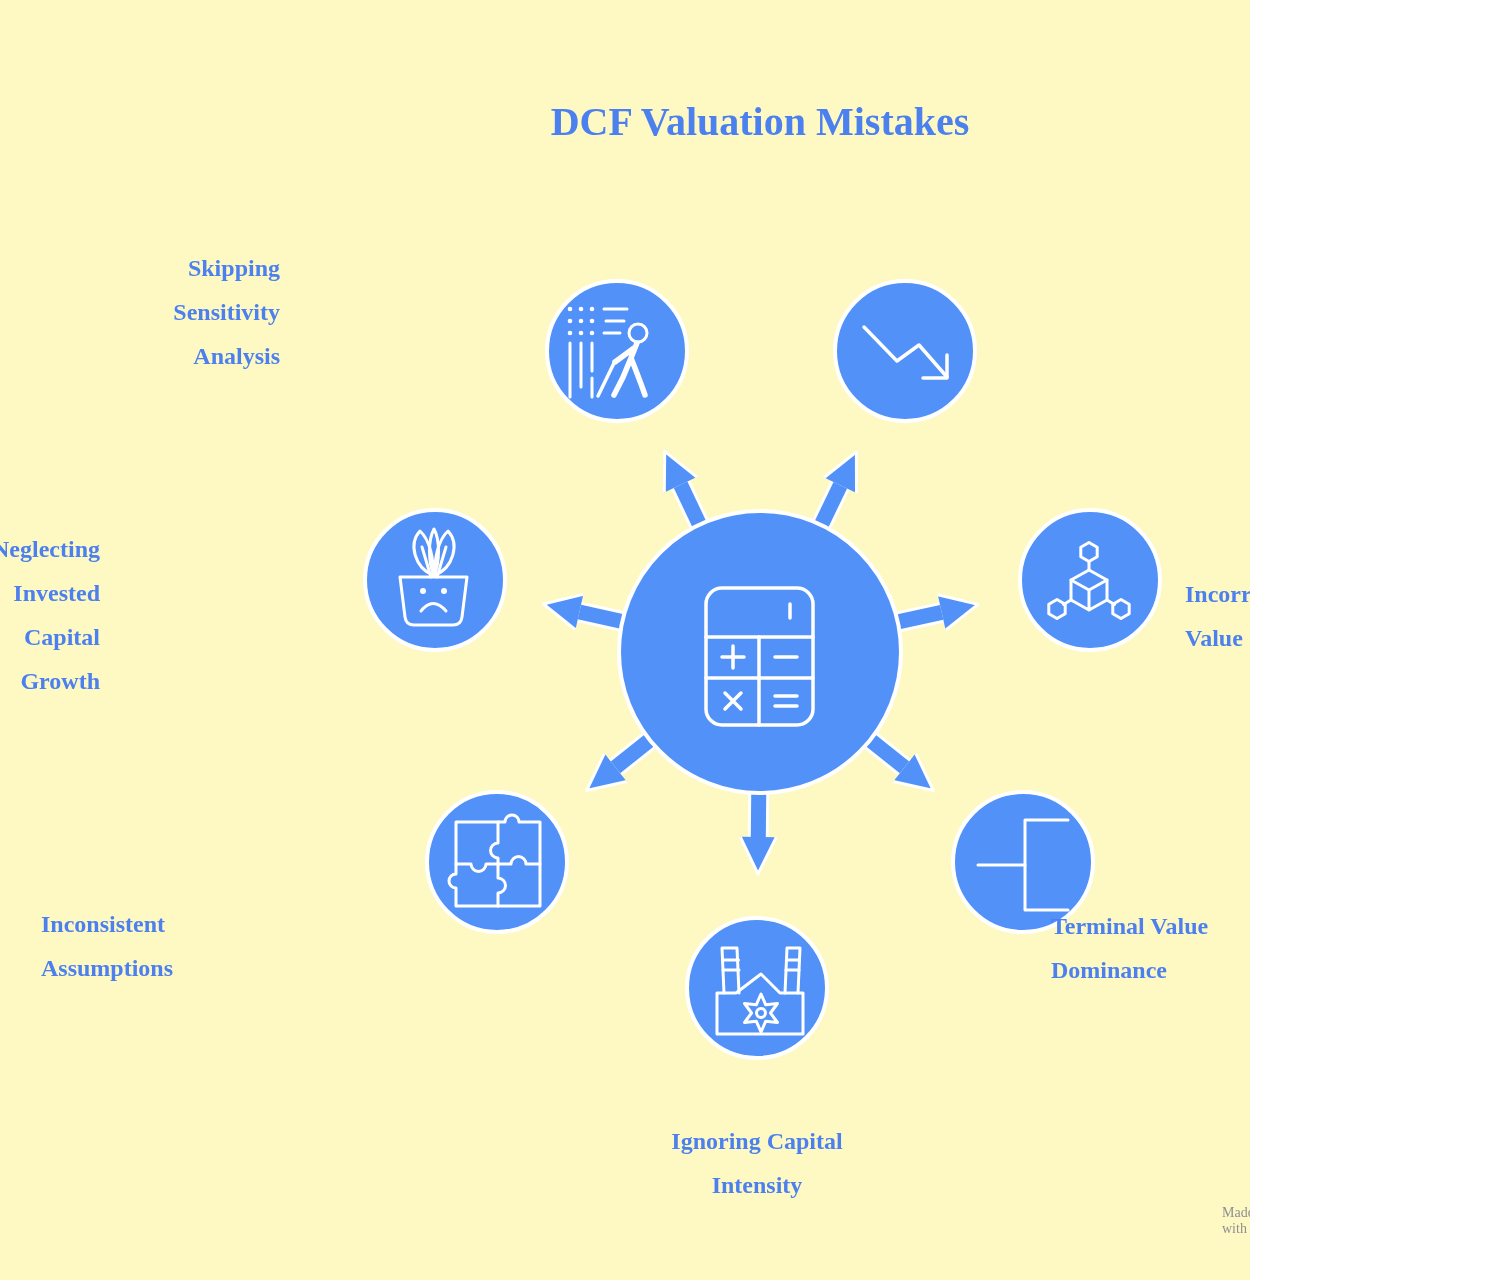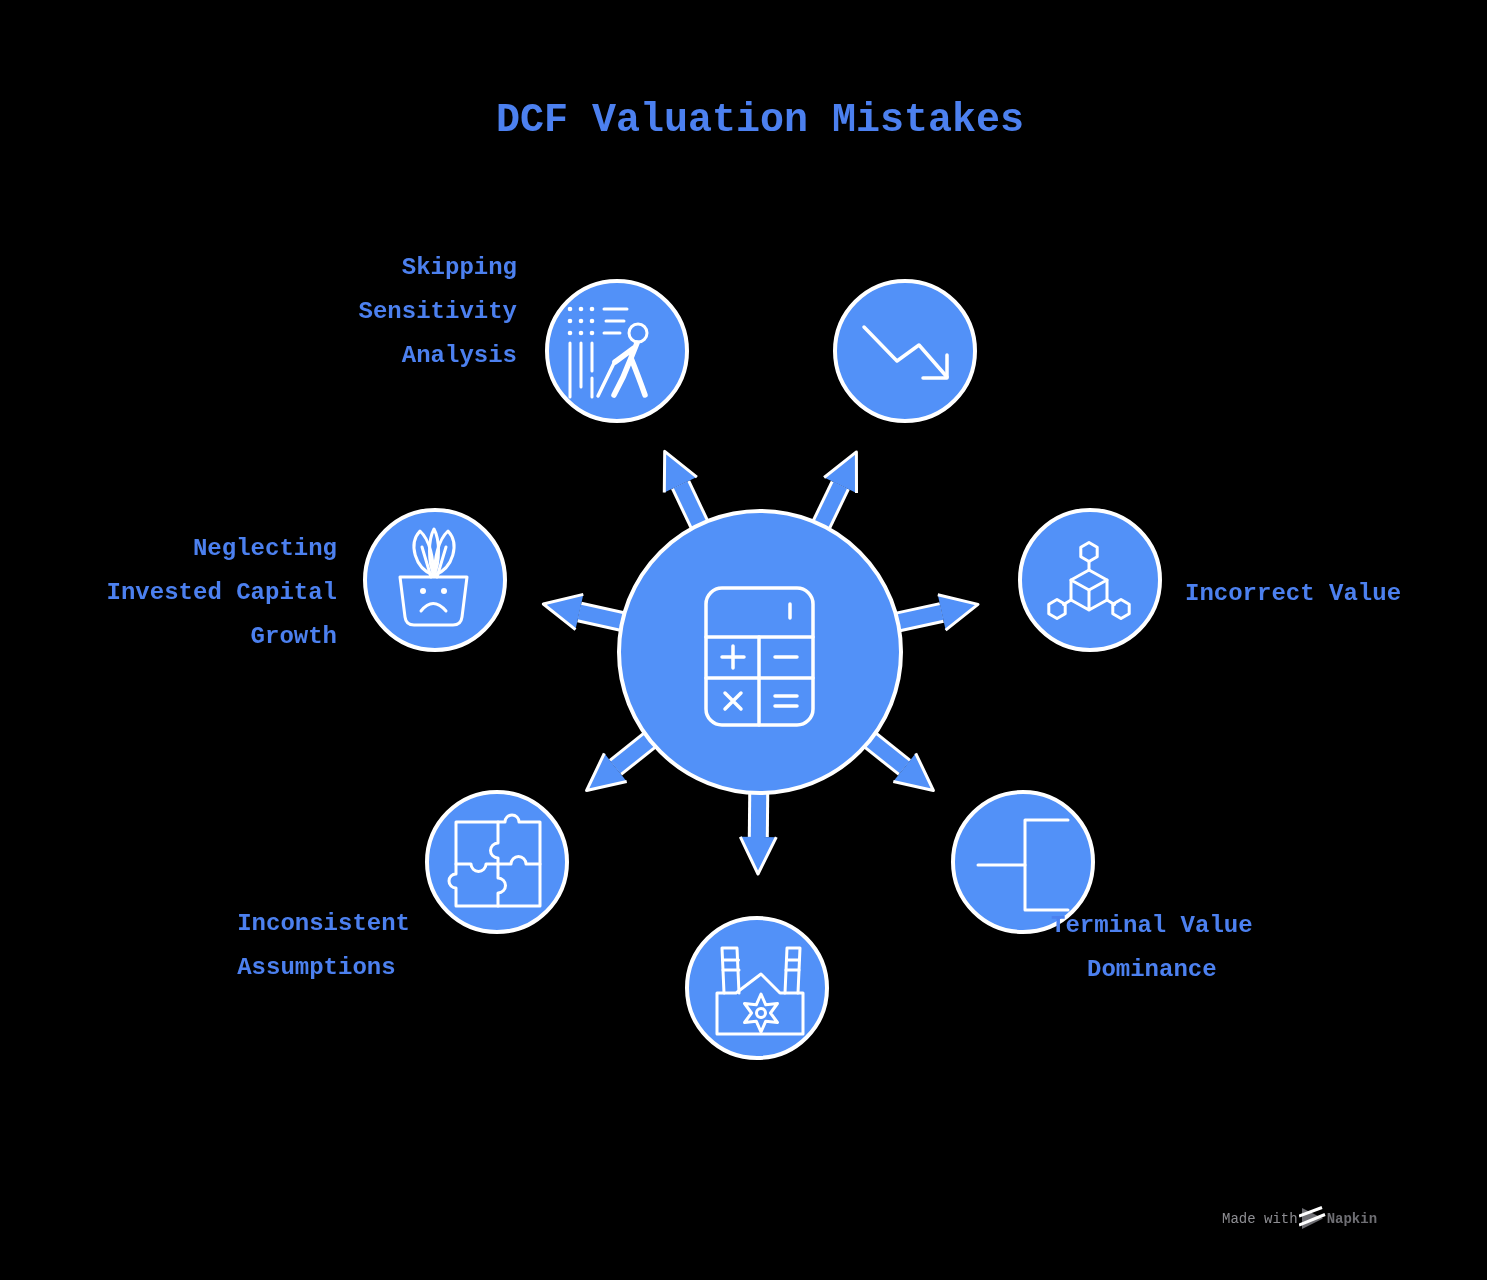--- a/index.html
+++ b/index.html
@@ -1,33 +1,33 @@
 <!DOCTYPE html>
 <html style="--text-blue: #4C80EF; --wm-gray: #8E8E93; --wm-dark: #6E6E73;"><head>
 <meta charset="utf-8">
 <style>
   html,body{margin:0;padding:0;background:#fff;}
   #canvas{
-    position:relative;width:1487px;height:1280px;background:#000000;overflow:hidden;
-    font-family:Liberation Mono, monospace;
+    position:relative;width:1250px;height:1280px;background:#fef9c3;overflow:hidden;
+    font-family:Liberation Serif, serif;
   }
   #diagram-svg{position:absolute;left:0;top:0;}
   .page-title{
     position:absolute;left:760px;top:98px;transform:translateX(-50%);
     font-size:40px;font-weight:700;color:var(--text-blue,#4C80EF);
     white-space:nowrap;margin:0;
   }
   .node-label{
     position:absolute;font-size:24px;font-weight:600;line-height:44px;
     color:var(--text-blue,#4C80EF);white-space:pre-line;margin-top:32px;
   }
   .lbl-skipping{right:970px;top:214px;text-align:right;}
   .lbl-unrealistic{left:1003px;top:257px;text-align:left;}
   .lbl-beta{left:1185px;top:540px;text-align:left;}
-  .lbl-terminal{left:1051px;top:872px;text-align:center;}
+  .lbl-terminal{left:1051px;top:872px;text-align:left;}
   .lbl-ignoring{left:757px;top:1087px;transform:translateX(-50%);text-align:center;}
   .lbl-inconsistent{right:1077px;top:870px;text-align:left;}
   .lbl-neglecting{right:1150px;top:495px;text-align:right;}
   .watermark{
     position:absolute;left:1222px;top:1205px;display:flex;align-items:center;gap:1px;
     font-size:14px;color:var(--wm-gray,#8E8E93);
   }
   .watermark .brand{font-weight:600;color:var(--wm-dark,#6E6E73);}
   .icon-stroke{stroke:#fff;stroke-width:3;fill:none;stroke-linecap:round;stroke-linejoin:round;}
 </style>
@@ -186,20 +186,22 @@
   </svg>
 
   <h1 class="page-title">DCF Valuation Mistakes</h1>
 
   <div class="node-label lbl-skipping">Skipping
 Sensitivity
 Analysis</div>
   <div class="node-label lbl-beta">Incorrect Value</div>
   <div class="node-label lbl-terminal">Terminal Value
 Dominance</div>
+  <div class="node-label lbl-ignoring">Ignoring Capital
+Intensity</div>
   <div class="node-label lbl-inconsistent">Inconsistent
 Assumptions</div>
   <div class="node-label lbl-neglecting">Neglecting
 Invested Capital
 Growth</div>
 
   <div class="watermark">
     <span>Made with</span>
     <svg width="27" height="27" viewBox="0 0 27 27">
       <path d="M 3,3 L 24,13.5 L 3,24 Z" fill="#6E6E73"></path>

